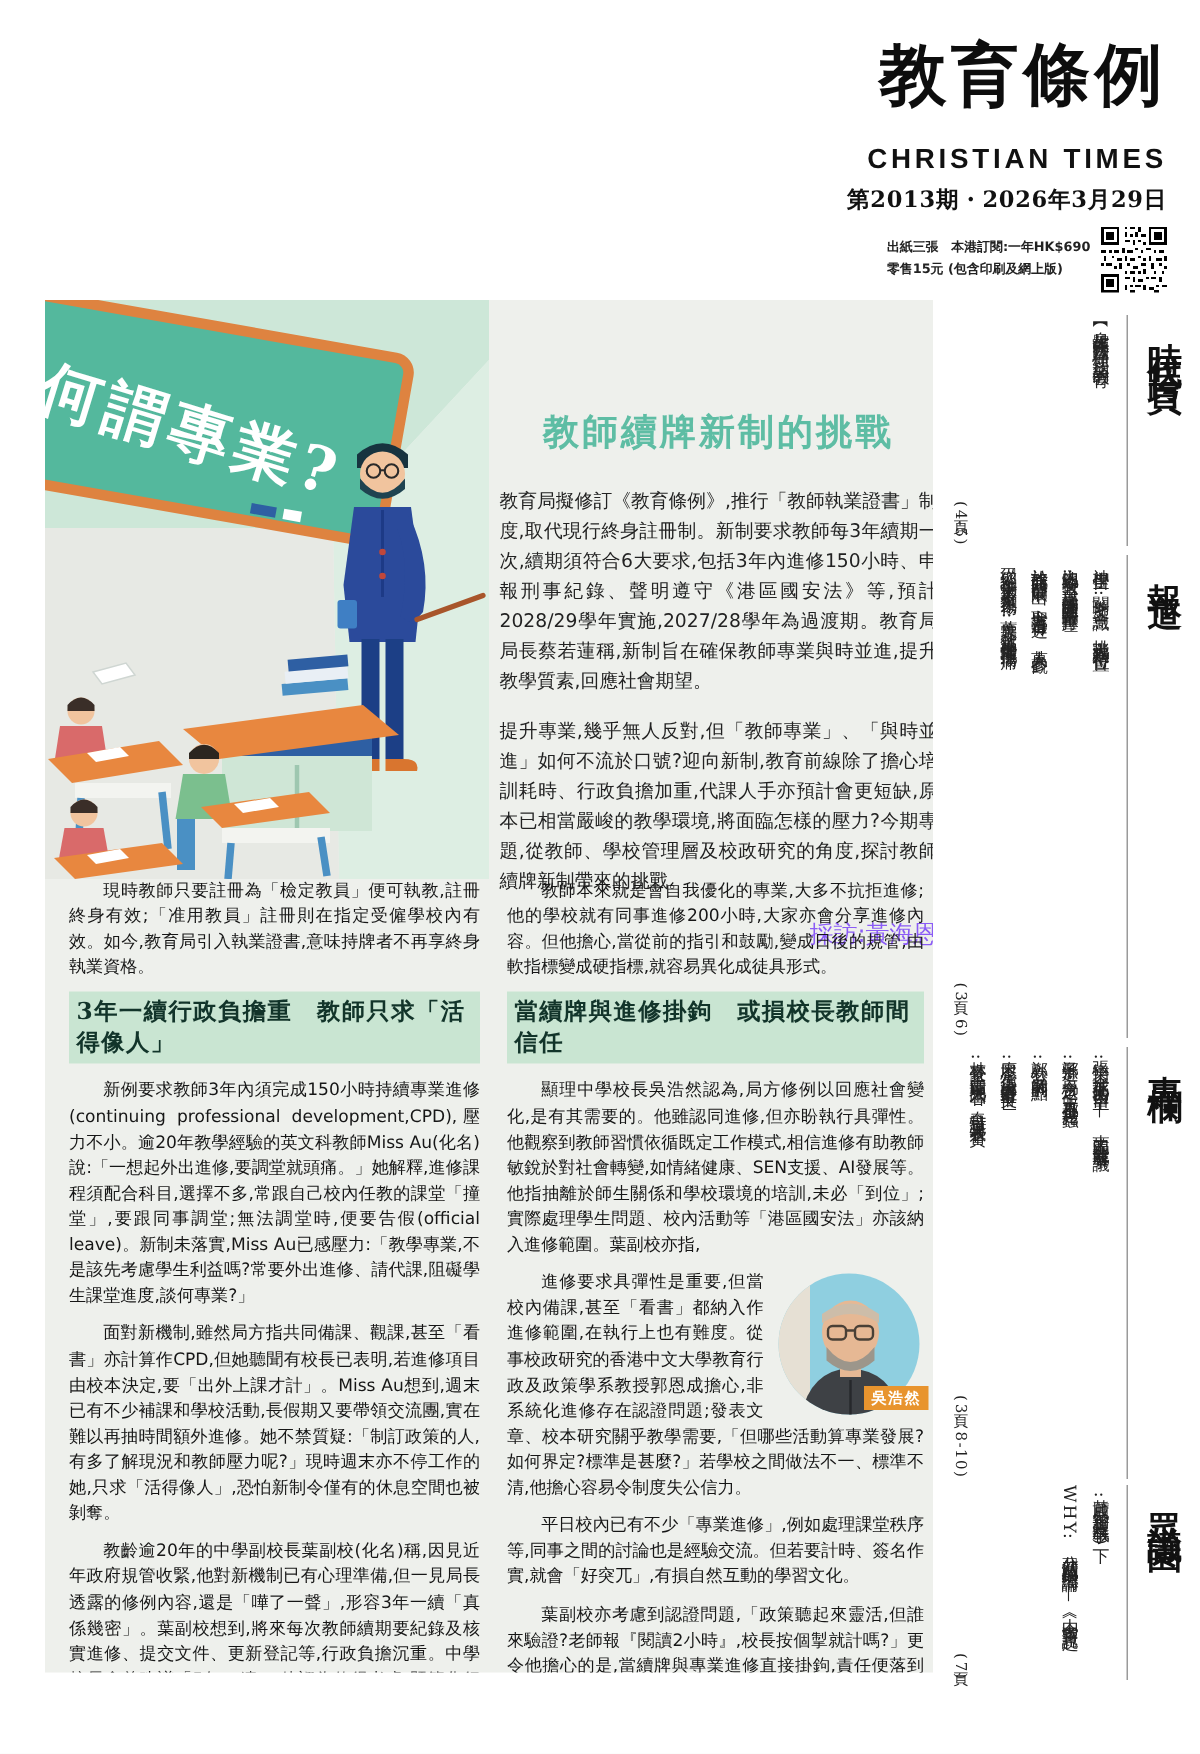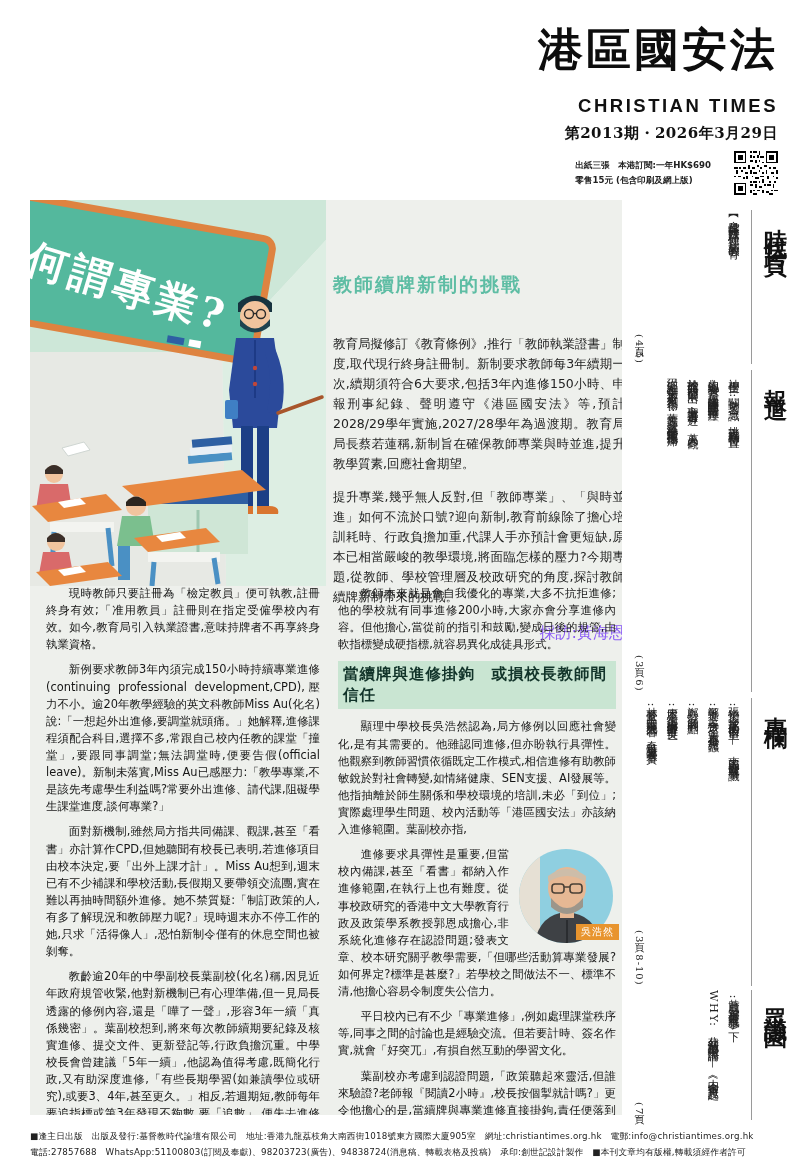--- a/index.html
+++ b/index.html
@@ -6,43 +6,43 @@
   .page{position:relative;width:800px;height:1169px;background:#fff;overflow:hidden;
         font-family:"DejaVu Sans",sans-serif;color:#111;}
 
   
   .masthead{position:absolute;top:26px;right:22px;width:250px;text-align:right;}
   .logo-zh{font-family:"DejaVu Serif",serif;font-weight:900;font-size:45px;line-height:1.05;
            letter-spacing:3px;color:#0d0d0d;}
   .logo-en{font-family:"Liberation Sans",sans-serif;font-weight:800;font-size:18.5px;
            letter-spacing:2.5px;color:#111;margin-top:22px;}
   .issue-line{font-family:"DejaVu Serif",serif;font-size:15px;font-weight:700;margin-top:7px;letter-spacing:.5px;}
-  .pub-row{margin-top:8px;display:flex;justify-content:flex-end;align-items:center;gap:23px;}
+  .pub-row{margin-top:8px;display:flex;justify-content:flex-end;align-items:center;gap:7px;}
   .pub-info{font-size:8.6px;line-height:1.75;text-align:left;font-weight:600;color:#222;}
   .qr{width:44px;height:44px;flex:0 0 auto;}
 
   
   .content{position:absolute;left:30px;top:200px;width:592px;height:915px;
            background:#eef0ec;overflow:hidden;}
   .illu{position:absolute;left:0;top:0;width:296px;height:386px;}
 
   .feature-head{position:absolute;left:303px;top:72px;width:292px;}
-  .article-title{margin:0 0 36px 0;font-size:19px;font-weight:700;letter-spacing:2px;
-                 color:var(--accent_teal,#5ebda4);}
+  .article-title{margin:0 0 20px 0;font-size:24px;font-weight:700;letter-spacing:2px;
+                 color:var(--accent_teal,#5ebda4);text-align:center;}
   .intro{margin:0 0 13px 0;font-size:12.5px;line-height:1.6;text-align:justify;color:#222;}
   .byline{margin-top:16px;text-align:right;font-size:16px;color:#8b5cf6;}
 
   .col{position:absolute;top:385px;width:274px;}
   .col-left{left:16px;}
   .col-right{left:308px;width:278px;}
   .col p{margin:0 0 8px 0;font-size:11.4px;line-height:1.5;text-align:justify;
          text-indent:2em;color:#161616;}
   .subhead{margin:3px 0 9px 0;padding:3px 5px;font-size:15.5px;font-weight:700;letter-spacing:1px;
            background:var(--highlight_green,#c9e5d2);color:#12342a;font-family:"DejaVu Serif",serif;}
-  .photo-wrap{float:right;width:98px;margin:2px 0 4px 9px;position:relative;}
+  .photo-wrap{float:right;width:98px;margin:2px 0 4px 9px;position:relative;font-weight:bold;}
   .portrait{width:96px;height:96px;display:block;}
   .photo-caption{position:absolute;right:-3px;bottom:4px;background:var(--caption_orange,#e8942e);
                  color:#fff;font-size:10px;padding:1px 5px;letter-spacing:1px;}
 
   
   .sidebar{position:absolute;left:628px;top:204px;width:166px;height:915px;background:#fff;
            font-family:"DejaVu Serif",serif;}
   .side-section{position:absolute;right:2px;left:0;writing-mode:vertical-rl;}
   .s1{top:6px;height:154px;}
   .s2{top:166px;height:322px;}
@@ -57,21 +57,21 @@
   
   .footer{position:absolute;left:30px;top:1128px;width:748px;font-size:8.7px;line-height:1.85;
           color:#222;letter-spacing:.2px;}
 </style>
 </head>
 <body>
 
 <div class="page">
 
   <header class="masthead">
-    <div class="logo-zh">港區國安法</div>
+    <div class="logo-zh">教育條例</div>
     <div class="logo-en">CHRISTIAN TIMES</div>
     <div class="issue-line">第2013期・2026年3月29日</div>
     <div class="pub-row">
       <div class="pub-info">
         <div>出紙三張　本港訂閱:一年HK$690</div>
         <div>零售15元 (包含印刷及網上版)</div>
       </div>
       <svg class="qr" viewBox="0 0 25 25" shape-rendering="crispEdges">
         <rect width="25" height="25" fill="#fff"></rect>
         <g fill="#000">
@@ -180,20 +180,21 @@
 
     <section class="feature-head">
       <h1 class="article-title">教師續牌新制的挑戰</h1>
       <p class="intro">教育局擬修訂《教育條例》,推行「教師執業證書」制度,取代現行終身註冊制。新制要求教師每3年續期一次,續期須符合6大要求,包括3年內進修150小時、申報刑事紀錄、聲明遵守《港區國安法》等,預計2028/29學年實施,2027/28學年為過渡期。教育局局長蔡若蓮稱,新制旨在確保教師專業與時並進,提升教學質素,回應社會期望。</p>
       <p class="intro">提升專業,幾乎無人反對,但「教師專業」、「與時並進」如何不流於口號?迎向新制,教育前線除了擔心培訓耗時、行政負擔加重,代課人手亦預計會更短缺,原本已相當嚴峻的教學環境,將面臨怎樣的壓力?今期專題,從教師、學校管理層及校政研究的角度,探討教師續牌新制帶來的挑戰。</p>
       <p class="byline">採訪:黃海恩</p>
     </section>
 
     <section class="col col-left">
       <p>現時教師只要註冊為「檢定教員」便可執教,註冊終身有效;「准用教員」註冊則在指定受僱學校內有效。如今,教育局引入執業證書,意味持牌者不再享終身執業資格。</p>
+      <h2 class="subhead">3年一續行政負擔重　教師只求「活得像人」</h2>
       <p>新例要求教師3年內須完成150小時持續專業進修(continuing professional development,CPD),壓力不小。逾20年教學經驗的英文科教師Miss Au(化名)說:「一想起外出進修,要調堂就頭痛。」她解釋,進修課程須配合科目,選擇不多,常跟自己校內任教的課堂「撞堂」,要跟同事調堂;無法調堂時,便要告假(official leave)。新制未落實,Miss Au已感壓力:「教學專業,不是該先考慮學生利益嗎?常要外出進修、請代課,阻礙學生課堂進度,談何專業?」</p>
       <p>面對新機制,雖然局方指共同備課、觀課,甚至「看書」亦計算作CPD,但她聽聞有校長已表明,若進修項目由校本決定,要「出外上課才計」。Miss Au想到,週末已有不少補課和學校活動,長假期又要帶領交流團,實在難以再抽時間額外進修。她不禁質疑:「制訂政策的人,有多了解現況和教師壓力呢?」現時週末亦不停工作的她,只求「活得像人」,恐怕新制令僅有的休息空間也被剝奪。</p>
       <p>教齡逾20年的中學副校長葉副校(化名)稱,因見近年政府規管收緊,他對新機制已有心理準備,但一見局長透露的修例內容,還是「嘩了一聲」,形容3年一續「真係幾密」。葉副校想到,將來每次教師續期要紀錄及核實進修、提交文件、更新登記等,行政負擔沉重。中學校長會曾建議「5年一續」,他認為值得考慮,既簡化行政,又有助深度進修,「有些長期學習(如兼讀學位或研究),或要3、4年,甚至更久。」相反,若週期短,教師每年要追指標或第3年發現不夠數,要「追數」,便失去進修本意。他指</p>
     </section>
 
     <section class="col col-right">
       <p>教師本來就是會自我優化的專業,大多不抗拒進修;他的學校就有同事進修200小時,大家亦會分享進修內容。但他擔心,當從前的指引和鼓勵,變成日後的規管,由軟指標變成硬指標,就容易異化成徒具形式。</p>
       <h2 class="subhead">當續牌與進修掛鉤　或損校長教師間信任</h2>
       <p>顯理中學校長吳浩然認為,局方修例以回應社會變化,是有其需要的。他雖認同進修,但亦盼執行具彈性。他觀察到教師習慣依循既定工作模式,相信進修有助教師敏銳於對社會轉變,如情緒健康、SEN支援、AI發展等。他指抽離於師生關係和學校環境的培訓,未必「到位」;實際處理學生問題、校內活動等「港區國安法」亦該納入進修範圍。葉副校亦指,</p>
       <div class="photo-wrap">
@@ -254,18 +255,14 @@
     </div>
 
     <div class="side-section s4">
       <div class="side-title">眾議園</div>
       <div class="side-entry">黃順成:和平豈是沒戰爭?(下)</div>
       <div class="side-entry">WHY:公共領域的「坦然講論」——由《金多寶》說起</div>
       <div class="side-page">(頁7)</div>
     </div>
   </aside>
 
-  <footer class="footer">
-    <div>■逢主日出版　出版及發行:基督教時代論壇有限公司　地址:香港九龍荔枝角大南西街1018號東方國際大廈905室　網址:christiantimes.org.hk　電郵:info@christiantimes.org.hk</div>
-    <div>電話:27857688　WhatsApp:51100803(訂閱及奉獻)、98203723(廣告)、94838724(消息稿、轉載表格及投稿)　承印:創世記設計製作　■本刊文章均有版權,轉載須經作者許可</div>
-  </footer>
 
 </div>
 
 </body></html>

